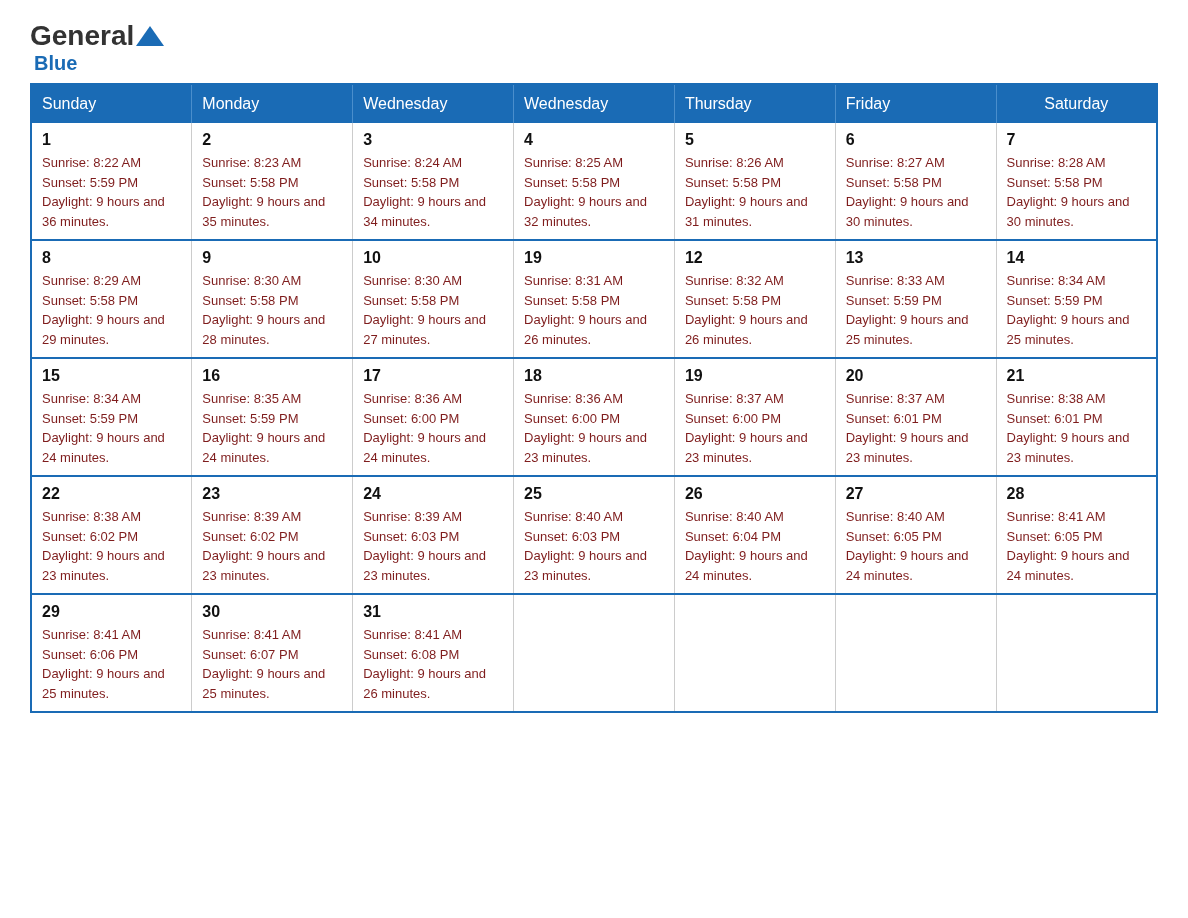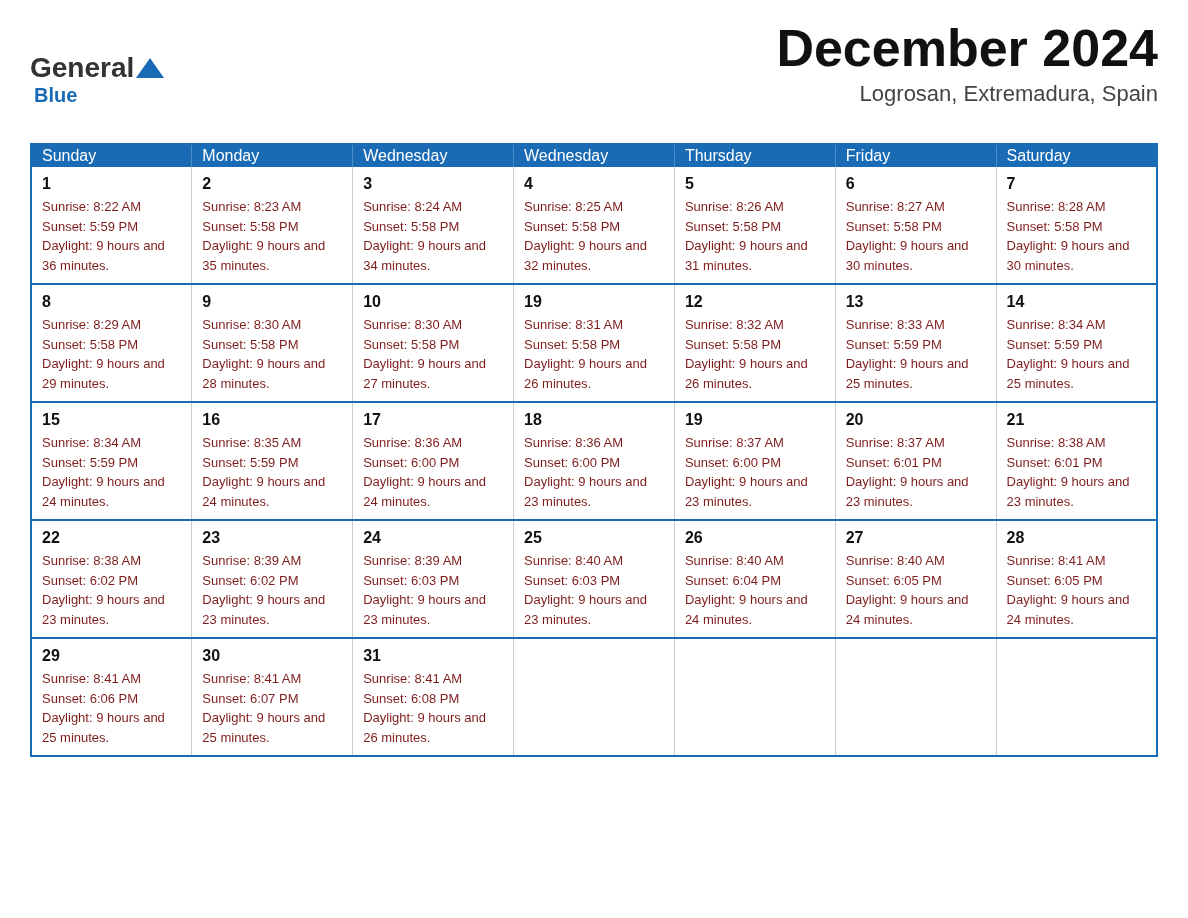--- a/index.html
+++ b/index.html
@@ -6,22 +6,22 @@
     body {
       font-family: Arial, sans-serif;
       background: #fff;
       padding: 20px 30px;
       width: 1188px;
       min-height: 918px;
     }
     .header {
       display: flex;
       justify-content: space-between;
-      align-items: flex-end;
-      margin-bottom: 36px;
+      align-items: center;
+      margin-bottom: 8px;
     }
     .logo-text-general {
       font-size: 28px;
       font-weight: bold;
       color: #333;
     }
     .logo-text-blue {
       font-size: 20px;
       font-weight: bold;
       color: #1a6bb5;
@@ -52,26 +52,27 @@
     .calendar {
       width: 100%;
       border-collapse: collapse;
       border: 2px solid #1a6bb5;
     }
     .calendar th {
       background-color: #1a6bb5;
       color: #fff;
       font-size: 16px;
       font-weight: normal;
-      padding: 2px 10px;
+      padding: 10px 10px;
       text-align: left;
       border-right: 1px solid #4a8ecc;
     }
     .calendar th:last-child {
       border-right: none;
+      text-align: center;
     }
     .calendar td {
       vertical-align: top;
       padding: 8px 10px;
       border-right: 1px solid #ccc;
       border-bottom: 2px solid #1a6bb5;
       font-size: 13px;
       color: #333;
       width: 14.28%;
       min-height: 100px;
@@ -106,24 +107,20 @@
     <div class="logo-row1">
       <span class="logo-text-general">General</span>
       <div style="display:flex; flex-direction:column; align-items:center; margin-left:2px;">
         <svg width="28" height="20" viewBox="0 0 28 20">
           <polygon points="14,0 28,20 0,20" fill="#1a6bb5"></polygon>
         </svg>
       </div>
     </div>
     <span class="logo-text-blue" style="margin-left:4px;">Blue</span>
   </div>
-  <div class="title-section">
-    <div class="month-title">December 2024</div>
-    <div class="location-title">Logrosan, Extremadura, Spain</div>
-  </div>
 </div>
 
 <table class="calendar">
   <thead>
     <tr>
     <th>Sunday</th>
         <th>Monday</th>
         <th>Wednesday</th>
         <th>Wednesday</th>
         <th>Thursday</th>

